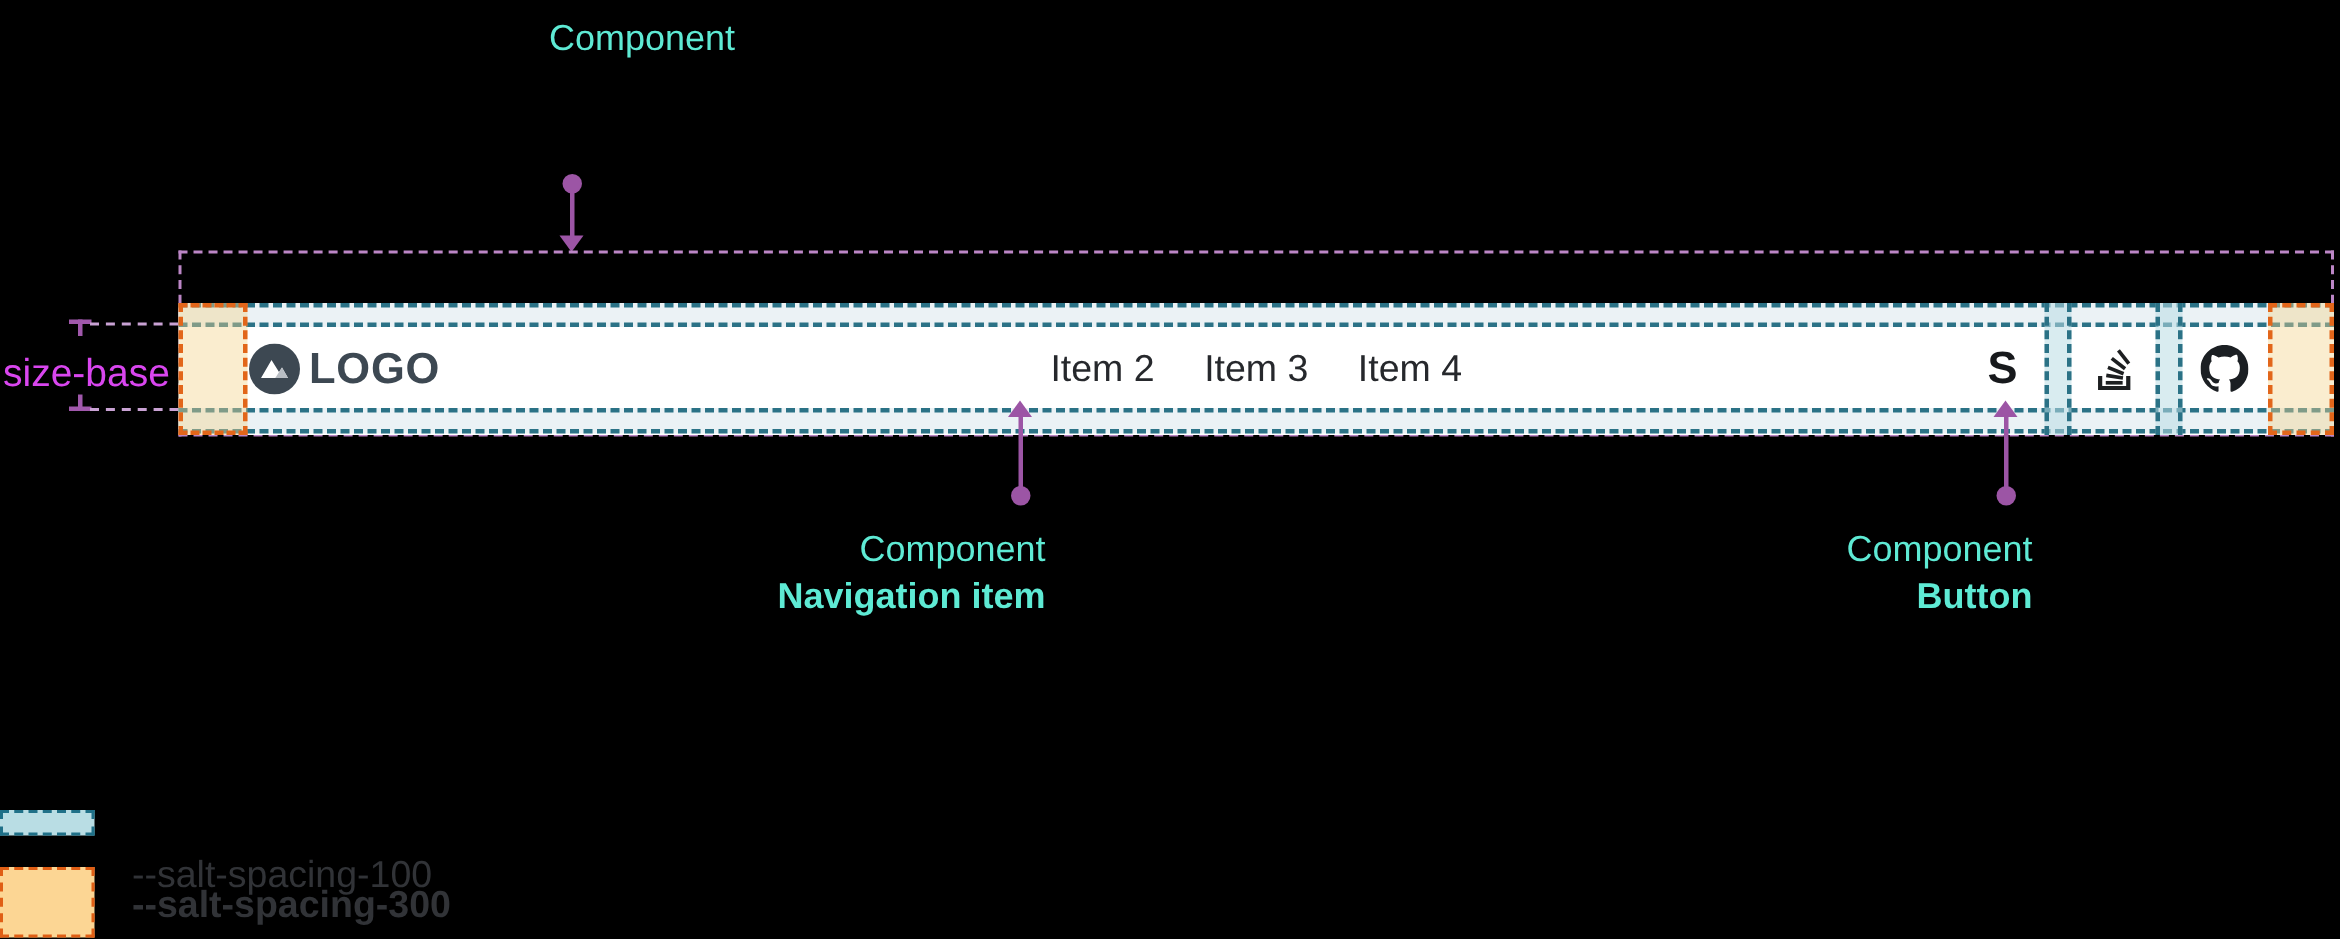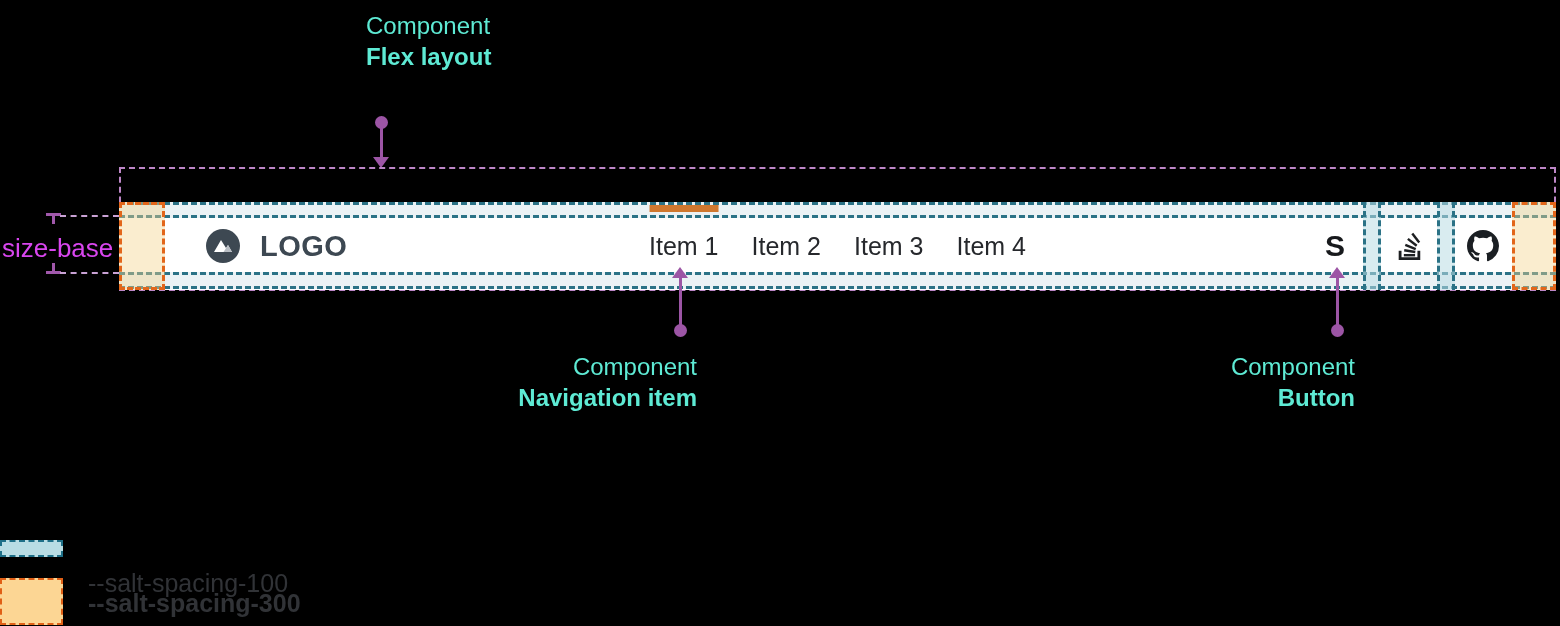--- a/index.html
+++ b/index.html
@@ -27,21 +27,21 @@
   .strip-h{position:absolute;left:0;right:0;height:16px;background:#ebf2f5;
     border-top:3px dashed #2b7286;border-bottom:3px dashed #2b7286;box-sizing:border-box;}
   .strip-h.top{top:0;}
   .strip-h.bottom{top:70px;height:17px;}
   .pad-v{position:absolute;top:0;height:100%;background:rgba(244,213,140,0.42);
     border:3px dashed #e2661a;box-sizing:border-box;}
   .pad-v.left{left:0;width:46px;}
   .pad-v.right{right:0;width:44px;}
   .gap-v{width:18px;height:100%;background:rgba(185,221,228,0.55);
     border-left:3px dashed #2b7286;border-right:3px dashed #2b7286;box-sizing:border-box;flex:none;}
-  .logo-group{position:absolute;left:47px;top:15px;height:58px;display:flex;align-items:center;gap:20px;padding-left:40px;}
+  .logo-group{position:absolute;left:47px;top:15px;height:58px;display:flex;align-items:center;gap:6px;}
   .logo-text{font-size:29px;font-weight:800;letter-spacing:0.5px;color:#3d4852;}
   .nav-items{position:absolute;left:50%;transform:translateX(-50%);top:0;height:100%;
     display:flex;gap:33px;align-items:center;}
   .nav-item{position:relative;height:100%;display:flex;align-items:center;
     font-size:25px;color:#26282c;cursor:pointer;}
   .active-bar{position:absolute;left:0;right:0;top:3px;height:7px;background:#d0782f;}
   .actions{position:absolute;left:1188px;top:0;height:100%;display:flex;}
   .action-btn{width:56px;height:100%;display:flex;align-items:center;justify-content:center;flex:none;cursor:pointer;}
   .s-glyph{font-size:30px;font-weight:800;color:#17191c;}
   
@@ -58,21 +58,20 @@
   .legend-label.l300{top:589px;font-weight:bold;}
   svg{display:block;}
 </style>
 </head>
 <body>
 
 <div class="canvas">
 
   <div class="ann ann-flex">
     <div>Component</div>
-    <div class="t-bold">Flex layout</div>
   </div>
   <div class="dot" style="left:375px;top:116px;"></div>
   <div class="stem" style="left:380px;top:127px;height:32px;"></div>
   <div class="head-down" style="left:373px;top:157px;"></div>
 
   <div class="flex-outline"></div>
 
   <div class="size-base-label">size-base</div>
   <div class="sb" style="left:46px;top:213px;width:15px;height:3px;"></div>
   <div class="sb" style="left:52px;top:213px;width:3px;height:11px;"></div>
@@ -90,24 +89,20 @@
         <svg width="34" height="34" viewBox="0 0 34 34">
           <circle cx="17" cy="17" r="17" fill="#3d4852"></circle>
           <path d="M8 23 L15 11 L20 19 L22 16 L26 23 Z" fill="#ffffff"></path>
           <path d="M17.5 23 L22 16 L26 23 Z" fill="#b9bec4"></path>
         </svg>
       </span>
       <span class="logo-text">LOGO</span>
     </div>
 
     <div class="nav-items">
-      <div class="nav-item">
-        <span class="active-bar"></span>
-        <span>Item 1</span>
-      </div>
       <div class="nav-item">
         <span>Item 2</span>
       </div>
       <div class="nav-item">
         <span>Item 3</span>
       </div>
       <div class="nav-item">
         <span>Item 4</span>
       </div>
     </div>

